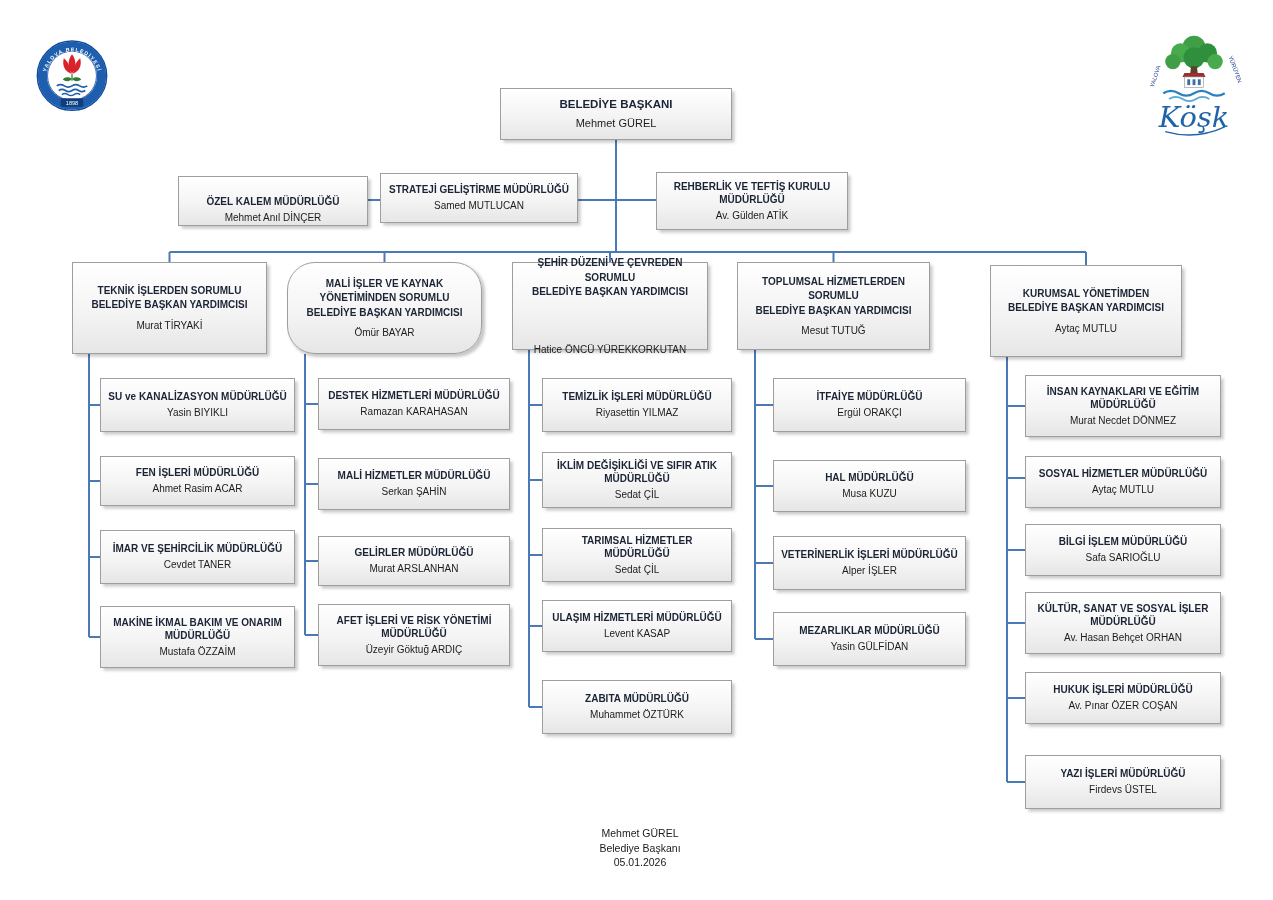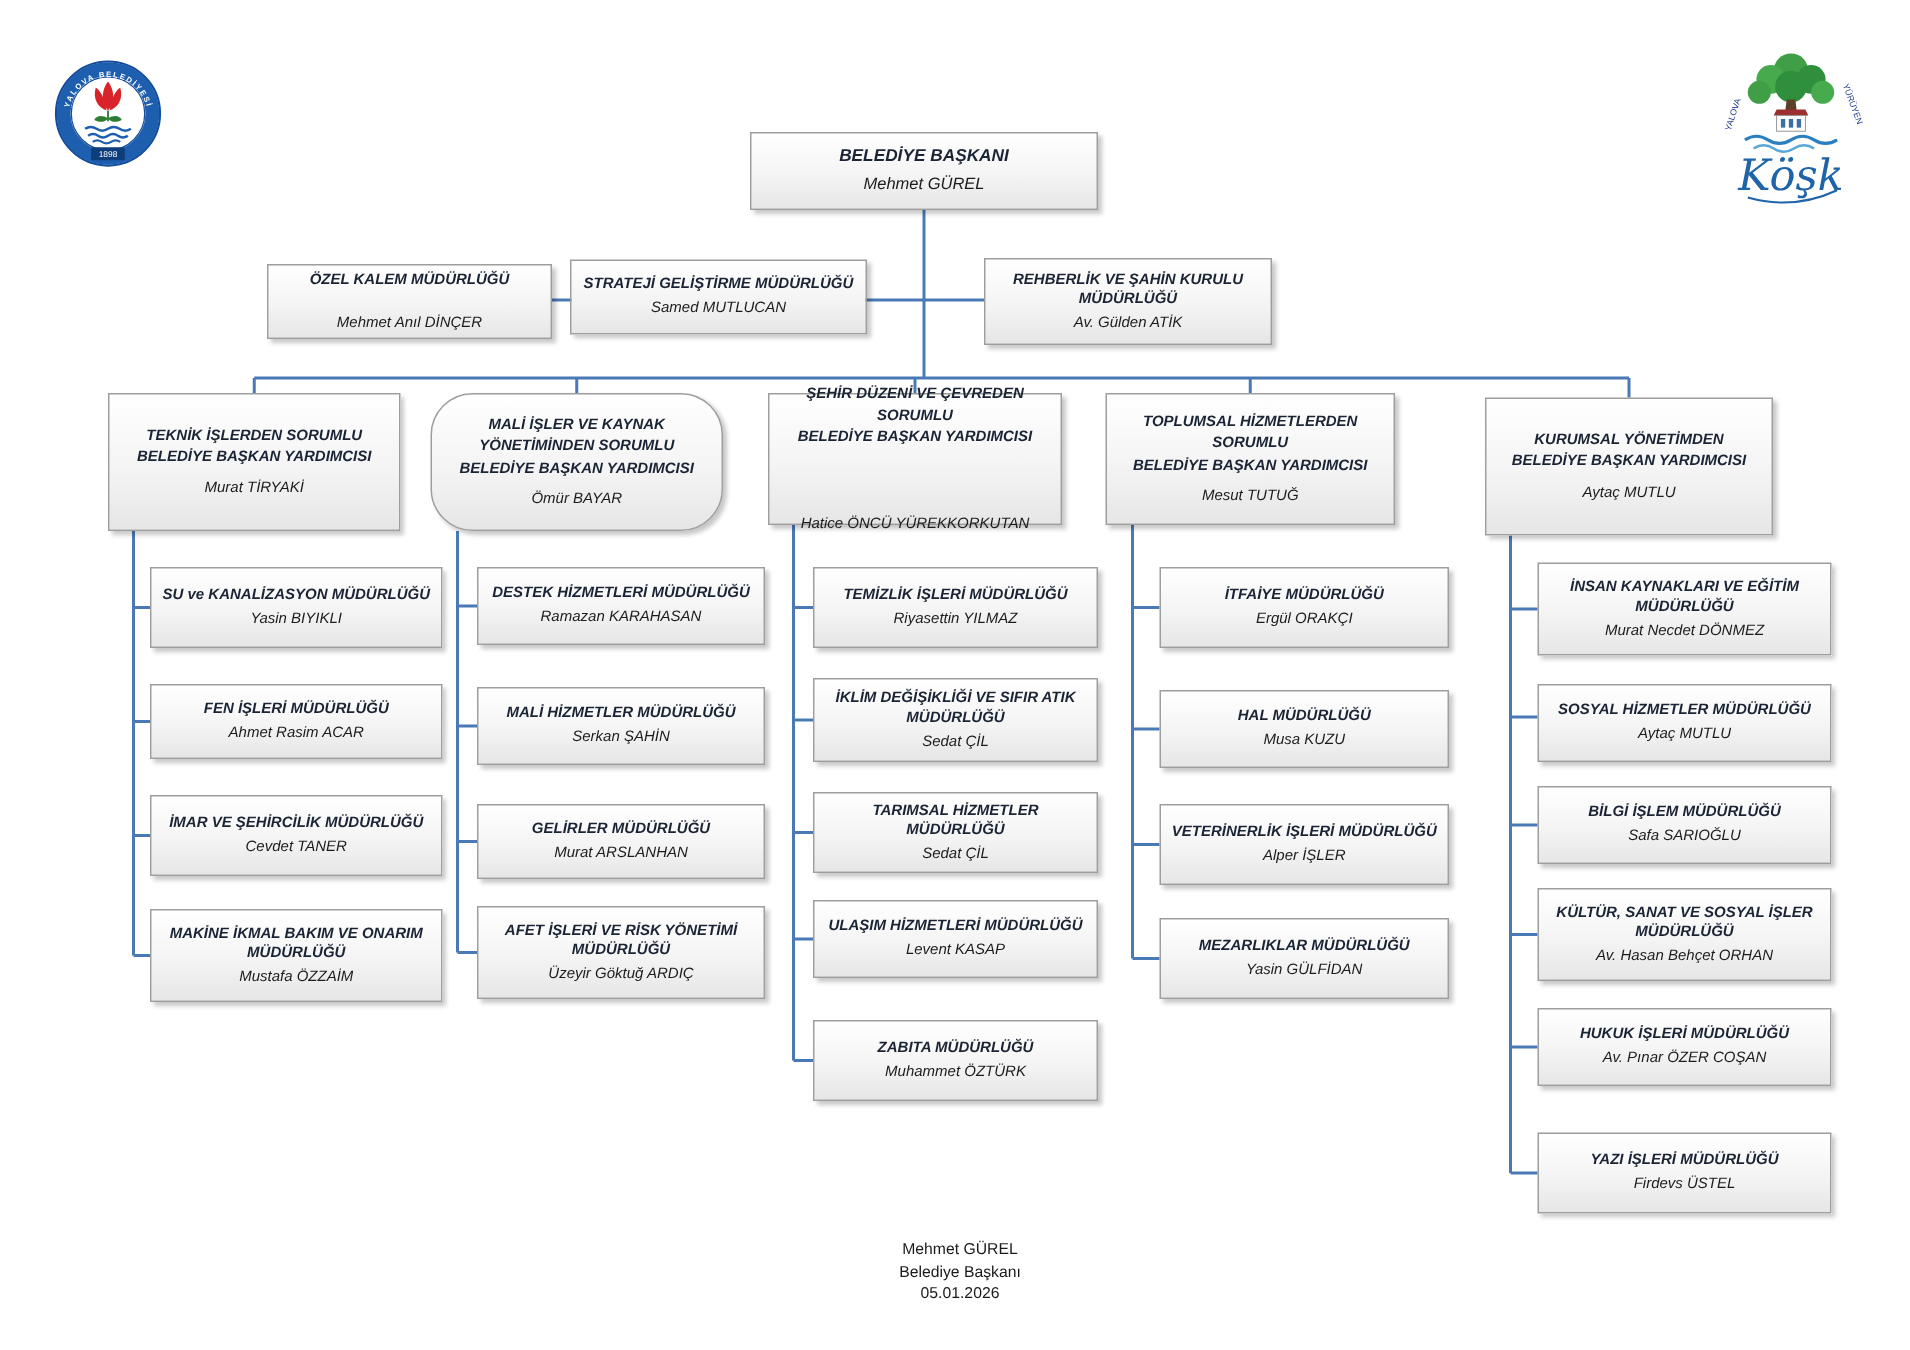--- a/index.html
+++ b/index.html
@@ -1,24 +1,24 @@
 <!DOCTYPE html>
 <html style="--connector-line: #4a7ab5; --box-border: #9e9e9e; --title-text: #1b2435; --seal-blue: #1d5fae; --seal-red: #d8232a; --logo-green: #3f9e46; --logo-blue: #2a7fc1;"><head>
 <meta charset="utf-8">
 <style>
   html,body{margin:0;padding:0;background:#fff;}
   body{font-family:"Liberation Sans","DejaVu Sans",sans-serif;}
   .canvas{position:relative;width:1273px;height:900px;background:#fff;overflow:hidden;}
   #connectors{position:absolute;left:0;top:0;width:1273px;height:900px;z-index:1;}
   #boxes{position:absolute;left:0;top:0;width:1273px;height:900px;z-index:2;}
   .box{position:absolute;display:flex;flex-direction:column;justify-content:center;align-items:center;
-       box-sizing:border-box;padding:3px 4px;text-align:center;
+       box-sizing:border-box;padding:18px 4px;text-align:center;
        background:linear-gradient(180deg,#ffffff 0%,#f4f4f4 55%,#e6e6e6 100%);
        border:1px solid var(--box-border,#9e9e9e);
-       box-shadow:2.5px 2.5px 3px rgba(0,0,0,0.22);font-style:italic;}
+       box-shadow:2.5px 2.5px 3px rgba(0,0,0,0.22);}
   .box .t{font-weight:bold;color:var(--title-text,#1b2435);font-size:10px;line-height:1.3;white-space:pre-line;}
   .box .n{color:#1c1c1c;font-size:10px;line-height:1.25;margin-top:4px;white-space:pre-line;}
   .box.big .t{font-size:11.5px;}
   .box.big .n{font-size:11px;margin-top:5px;}
   .box.dep .t{line-height:1.45;}
   .box.dep .n{margin-top:7px;}
   .logo-left{position:absolute;left:36px;top:40px;width:72px;height:102px;z-index:2;}
   .logo-right{position:absolute;left:1146px;top:30px;width:96px;height:114px;z-index:2;}
   .footer{position:absolute;left:540px;top:826px;width:200px;text-align:center;
           font-size:10.5px;line-height:1.4;color:#1a1a1a;z-index:2;}
@@ -74,21 +74,21 @@
       </div>
       <div class="box" style="left: 178px; top: 176px; width: 190px; height: 50px; justify-content: space-between;">
         <div class="t">ÖZEL KALEM MÜDÜRLÜĞÜ</div>
         <div class="n">Mehmet Anıl DİNÇER</div>
       </div>
       <div class="box" style="left: 380px; top: 173px; width: 198px; height: 50px;">
         <div class="t">STRATEJİ GELİŞTİRME MÜDÜRLÜĞÜ</div>
         <div class="n">Samed MUTLUCAN</div>
       </div>
       <div class="box" style="left: 656px; top: 172px; width: 192px; height: 58px;">
-        <div class="t">REHBERLİK VE ŞAHİN KURULU
+        <div class="t">REHBERLİK VE TEFTİŞ KURULU
 MÜDÜRLÜĞÜ</div>
         <div class="n">Av. Gülden ATİK</div>
       </div>
       <div class="box dep" style="left: 72px; top: 262px; width: 195px; height: 92px;">
         <div class="t">TEKNİK İŞLERDEN SORUMLU
 BELEDİYE BAŞKAN YARDIMCISI</div>
         <div class="n">Murat TİRYAKİ</div>
       </div>
       <div class="box" style="left: 100px; top: 378px; width: 195px; height: 54px;">
         <div class="t">SU ve KANALİZASYON MÜDÜRLÜĞÜ</div>

